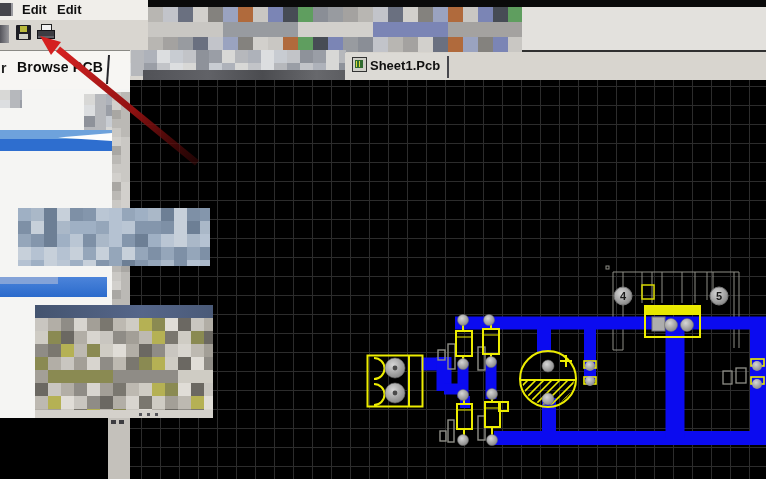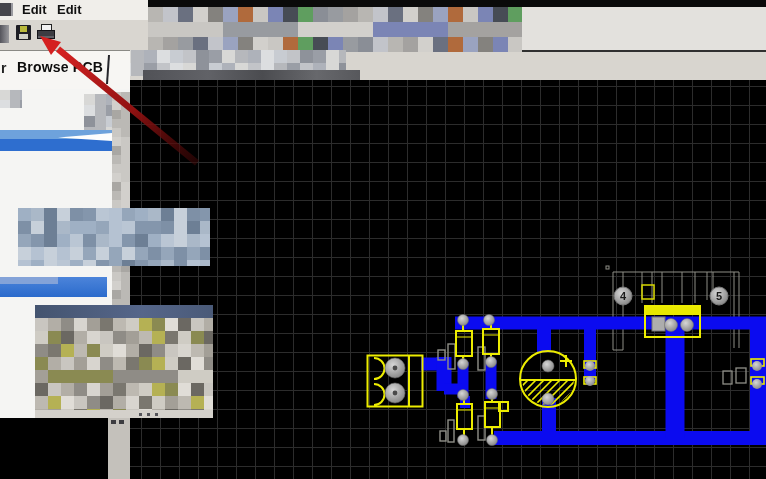--- a/index.html
+++ b/index.html
@@ -209,20 +209,25 @@
         <i style="left:130px;top:13px;width:13px;height:13px;background:#c2c4c8"></i>
         <i style="left:143px;top:13px;width:13px;height:13px;background:#dcdee0"></i>
         <i style="left:156px;top:13px;width:13px;height:13px;background:#b6b8bc"></i>
         <i style="left:169px;top:13px;width:13px;height:13px;background:#9a9ea6"></i>
         <i style="left:182px;top:13px;width:13px;height:13px;background:#c2c4c8"></i>
         <i style="left:195px;top:13px;width:13px;height:13px;background:#aeb2ba"></i>
         <i style="left:208px;top:13px;width:13px;height:13px;background:#d8d8d6"></i>
         <i style="left:221px;top:13px;width:13px;height:13px;background:#8e929a"></i>
       </div>
     <div class="smudge"></div>
+    <div class="doc-tab">
+      <span class="pcbicon"></span>
+      <span class="doc-tab-label">Sheet1.Pcb</span>
+      <span class="sep"></span>
+    </div>
   </div>
 
   <div class="canvas">
     <svg width="636" height="399" viewBox="130 80 636 399">
       <defs>
         <radialGradient id="pg" cx="40%" cy="35%" r="75%">
           <stop offset="0" stop-color="#d6d6d6"></stop>
             <stop offset="0.6" stop-color="#a2a2a2"></stop>
           <stop offset="1" stop-color="#7e7e7e"></stop>
         </radialGradient>

